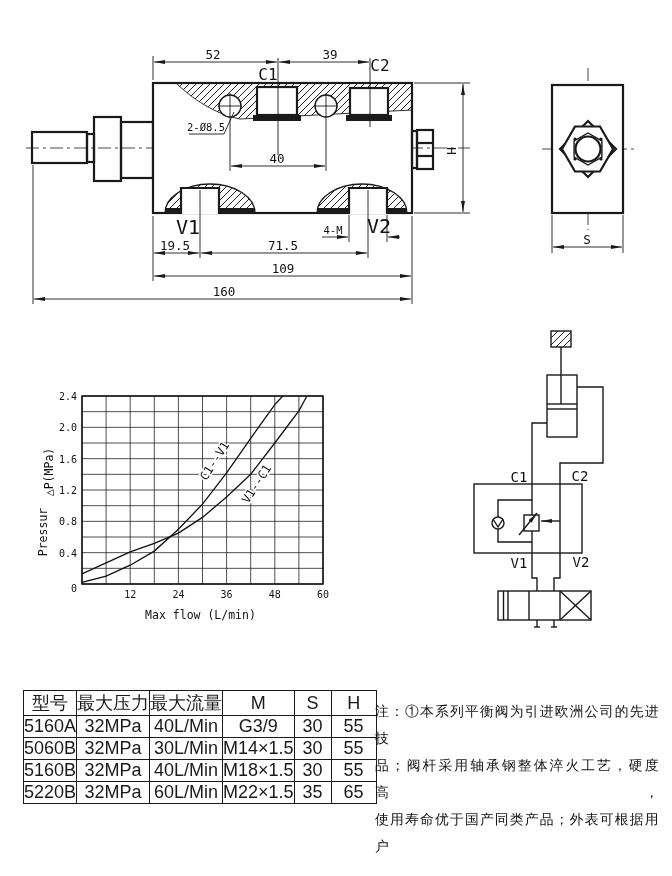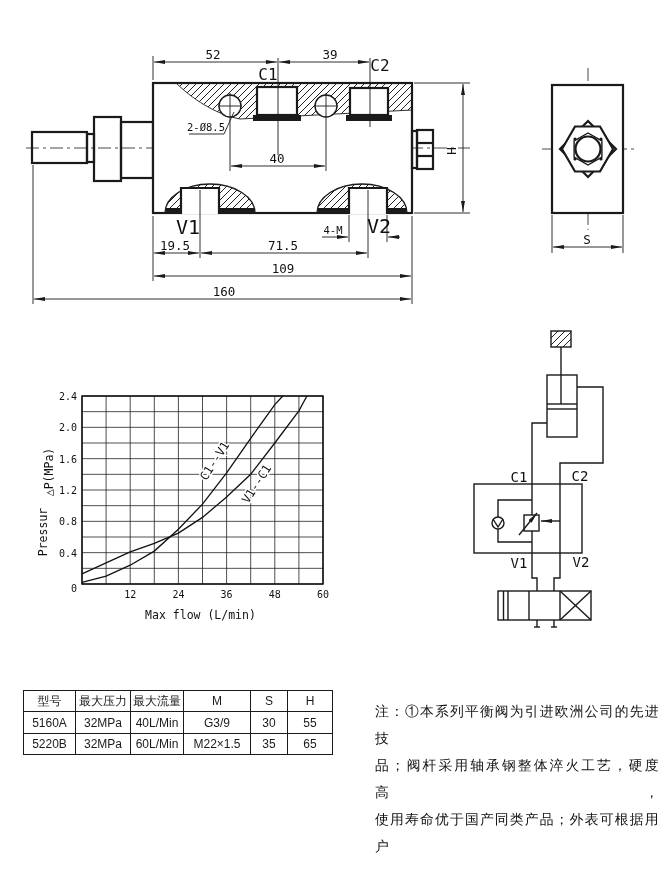--- a/index.html
+++ b/index.html
@@ -23,21 +23,21 @@
   .curve{fill:none;stroke:#111;stroke-width:1.3;}
   .tick{font:10px "DejaVu Sans Mono",monospace;}
   .tx{text-anchor:middle;}
   .ty{text-anchor:end;}
   .axis{font:11.5px "DejaVu Sans Mono",monospace;text-anchor:middle;}
   .clabel{font:12px "DejaVu Sans Mono",monospace;text-anchor:middle;
           paint-order:stroke;stroke:#fff;stroke-width:3px;}
   #spec-table{position:absolute;left:23px;top:690px;}
   #spec-table table{border-collapse:collapse;table-layout:fixed;}
   #spec-table td,#spec-table th{border:1.2px solid #1a1a1a;height:20.4px;padding:0;
-      text-align:center;font-size:12px;font-weight:normal;white-space:nowrap;}
+      text-align:center;font-size:18px;font-weight:normal;white-space:nowrap;}
   #notes{position:absolute;left:375px;top:698px;width:284px;
          font-size:13.8px;line-height:27px;letter-spacing:.5px;color:#111;}
   #notes .nline{text-align:justify;text-align-last:justify;}
   #notes .nline:last-child{text-align-last:left;}
 </style>
 </head>
 <body>
 
 <svg id="drawing-svg" width="672" height="672" viewBox="0 0 672 672" style="position:absolute;left:0;top:0;">
   <defs>
@@ -277,20 +277,36 @@
     </tr>
     <tr>
       <td>5160A</td>
       <td>32MPa</td>
       <td>40L/Min</td>
       <td>G3/9</td>
       <td>30</td>
       <td>55</td>
     </tr>
     <tr>
+      <td>5060B</td>
+      <td>32MPa</td>
+      <td>30L/Min</td>
+      <td>M14×1.5</td>
+      <td>30</td>
+      <td>55</td>
+    </tr>
+    <tr>
+      <td>5160B</td>
+      <td>32MPa</td>
+      <td>40L/Min</td>
+      <td>M18×1.5</td>
+      <td>30</td>
+      <td>55</td>
+    </tr>
+    <tr>
       <td>5220B</td>
       <td>32MPa</td>
       <td>60L/Min</td>
       <td>M22×1.5</td>
       <td>35</td>
       <td>65</td>
     </tr>
   </tbody>
     </table>
 </div>

